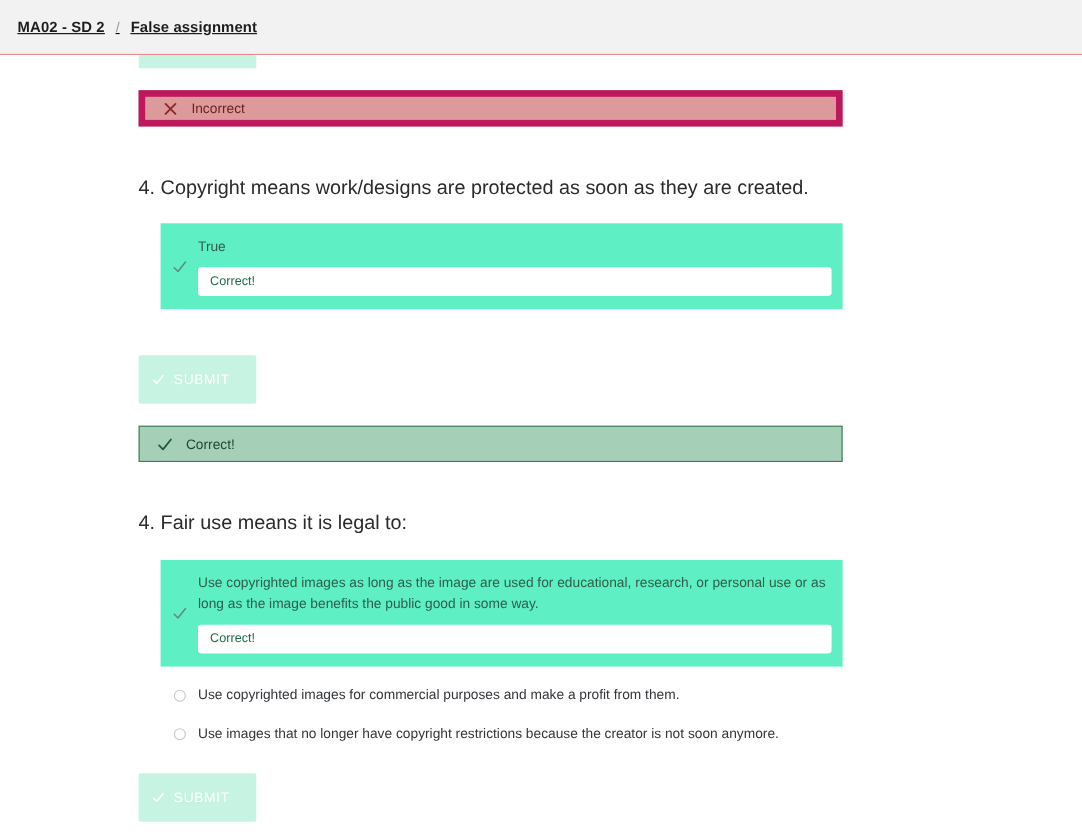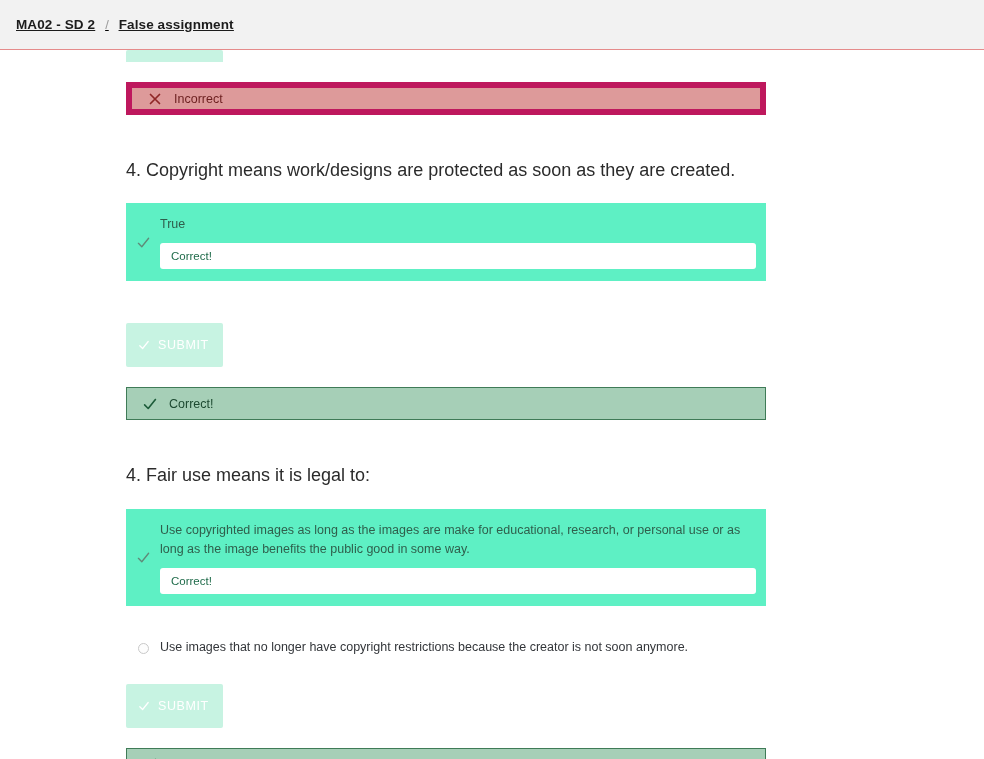--- a/index.html
+++ b/index.html
@@ -76,20 +76,21 @@
     font-size: 18px;
     color: #2b2b2b;
     line-height: 1.45;
   }
 
   
   .opt {
     display: flex;
     align-items: center;
     cursor: pointer;
+    margin-left: 20px;
   }
   .opt-selected {
     background: #5ef0c4;
     padding: 12px 10px 12px 0;
     align-items: center;
   }
   .opt-mark {
     width: 34px;
     flex: none;
     display: flex;
@@ -127,21 +128,21 @@
     padding-left: 11px;
     font-size: 11.5px;
     color: #1f6b4a;
   }
 
   
   .submit-btn {
     display: inline-flex;
     align-items: center;
     height: 44px;
-    padding: 0 14px 0 11px;
+    padding: 0 24px 0 11px;
     background: #c7f3e2;
     border: none;
     border-radius: 2px;
     color: #ffffff;
     font-size: 12.5px;
     letter-spacing: .6px;
     cursor: default;
     font-family: "Liberation Sans", sans-serif;
   }
   .submit-btn .bico {
@@ -232,27 +233,35 @@
     <div class="sp-20"></div>
 
     
     <div class="opt opt-selected">
       <span class="opt-mark">
         <svg class="check" viewBox="0 0 20 20">
           <path d="M4 11 L8 15 L16 5" fill="none" stroke="#5f8a78" stroke-width="1.6" stroke-linecap="round" stroke-linejoin="round"></path>
         </svg>
       </span>
       <span class="opt-body">
-        <span class="opt-label">Use copyrighted images as long as the images are make for educational, research, or personal use or as long as the image benefits the public good in some way.</span>
+        <span class="opt-label">Use copyrighted images as long as the image are used for educational, research, or personal use or as long as the image benefits the public good in some way.</span>
         <span class="feedback-box">Correct!</span>
       </span>
     </div>
 
     <div class="sp-16"></div>
 
+    <div class="opt opt-unsel">
+      <span class="opt-mark">
+        <span class="radio"></span>
+      </span>
+      <span class="opt-body">
+        <span class="opt-label">Use copyrighted images for commercial purposes and make a profit from them.</span>
+      </span>
+    </div>
 
     <div class="sp-16"></div>
 
     <div class="opt opt-unsel">
       <span class="opt-mark">
         <span class="radio"></span>
       </span>
       <span class="opt-body">
         <span class="opt-label">Use images that no longer have copyright restrictions because the creator is not soon anymore.</span>
       </span>

